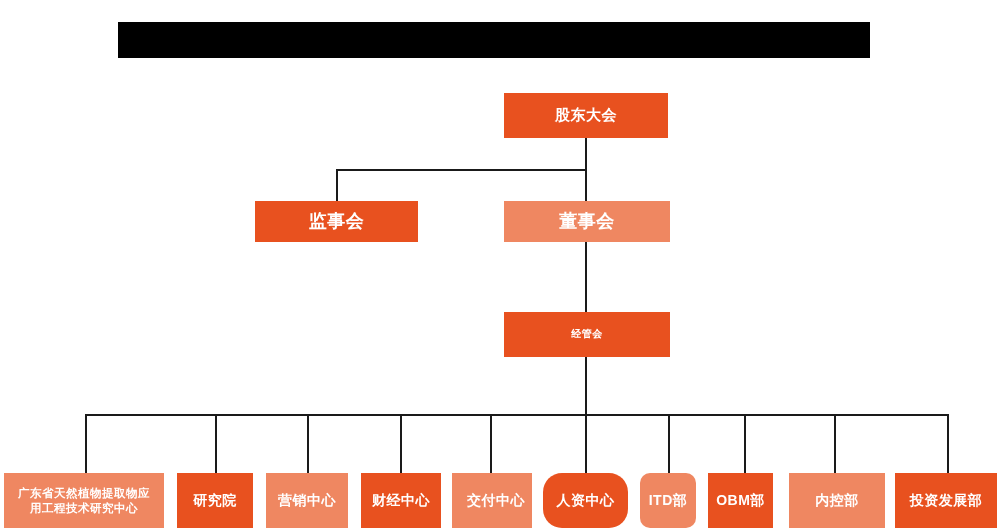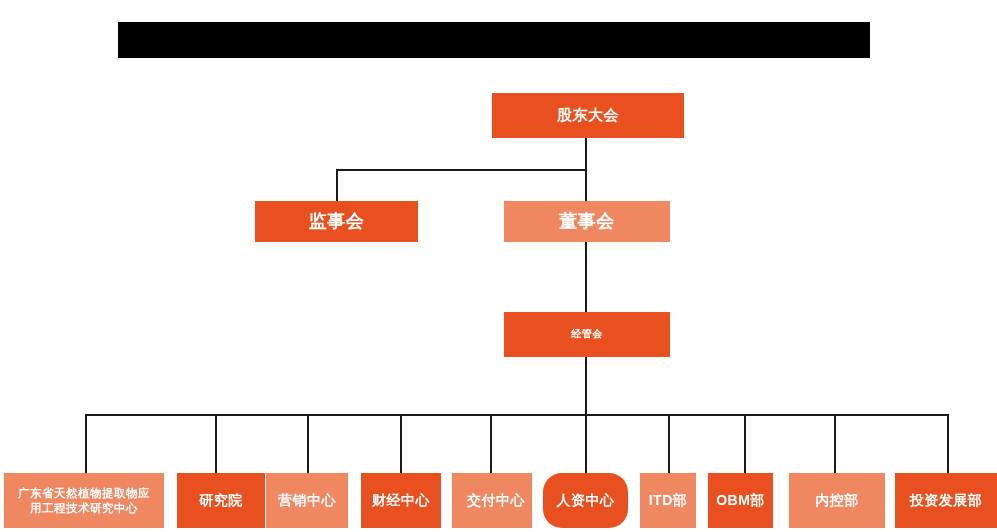--- a/index.html
+++ b/index.html
@@ -77,62 +77,62 @@
   <div class="connector v" style="left:215px; top:414px; height:60px;"></div>
   <div class="connector v" style="left:307px; top:414px; height:60px;"></div>
   <div class="connector v" style="left:400px; top:414px; height:60px;"></div>
   <div class="connector v" style="left:490px; top:414px; height:60px;"></div>
   <div class="connector v" style="left:585px; top:414px; height:60px;"></div>
   <div class="connector v" style="left:668px; top:414px; height:60px;"></div>
   <div class="connector v" style="left:744px; top:414px; height:60px;"></div>
   <div class="connector v" style="left:834px; top:414px; height:60px;"></div>
   <div class="connector v" style="left:947px; top:414px; height:60px;"></div>
 
-  <div class="node node-l1 dark" style="left:492px; top:93px; width:192px; height:45px;">
+  <div class="node node-l1 dark" style="left:504px; top:93px; width:164px; height:45px;">
     <span>股东大会</span>
   </div>
 
   <div class="node node-l2 dark" style="left:255px; top:201px; width:163px; height:41px;">
     <span>监事会</span>
   </div>
 
   <div class="node node-l2 light" style="left:504px; top:201px; width:166px; height:41px;">
     <span>董事会</span>
   </div>
 
   <div class="node node-l3 dark" style="left:504px; top:312px; width:166px; height:45px;">
     <span>经管会</span>
   </div>
 
   <div class="node node-leaf tiny light" style="left:4px; top:473px; width:160px; height:55px; flex-direction:column;">
     <span>广东省天然植物提取物应</span>
     <span>用工程技术研究中心</span>
   </div>
 
-  <div class="node node-leaf dark" style="left:177px; top:473px; width:88px; height:55px;">
+  <div class="node node-leaf dark" style="left:177px; top:473px; width:76px; height:55px;">
     <span>研究院</span>
   </div>
 
   <div class="node node-leaf light" style="left:266px; top:473px; width:82px; height:55px;">
     <span>营销中心</span>
   </div>
 
   <div class="node node-leaf dark" style="left:361px; top:473px; width:80px; height:55px;">
     <span>财经中心</span>
   </div>
 
   <div class="node node-leaf light" style="left:452px; top:473px; width:80px; height:55px;padding-left:8px;">
     <span>交付中心</span>
   </div>
 
   <div class="node node-leaf dark" style="left:543px; top:473px; width:85px; height:55px;border-radius:19px;">
     <span>人资中心</span>
   </div>
 
-  <div class="node node-leaf light" style="left:640px; top:473px; width:56px; height:55px;">
+  <div class="node node-leaf light" style="left:640px; top:473px; width:56px; height:55px;border-radius:10px;">
     <span>ITD部</span>
   </div>
 
   <div class="node node-leaf dark" style="left:708px; top:473px; width:65px; height:55px;">
     <span>OBM部</span>
   </div>
 
   <div class="node node-leaf light" style="left:789px; top:473px; width:96px; height:55px;">
     <span>内控部</span>
   </div>

